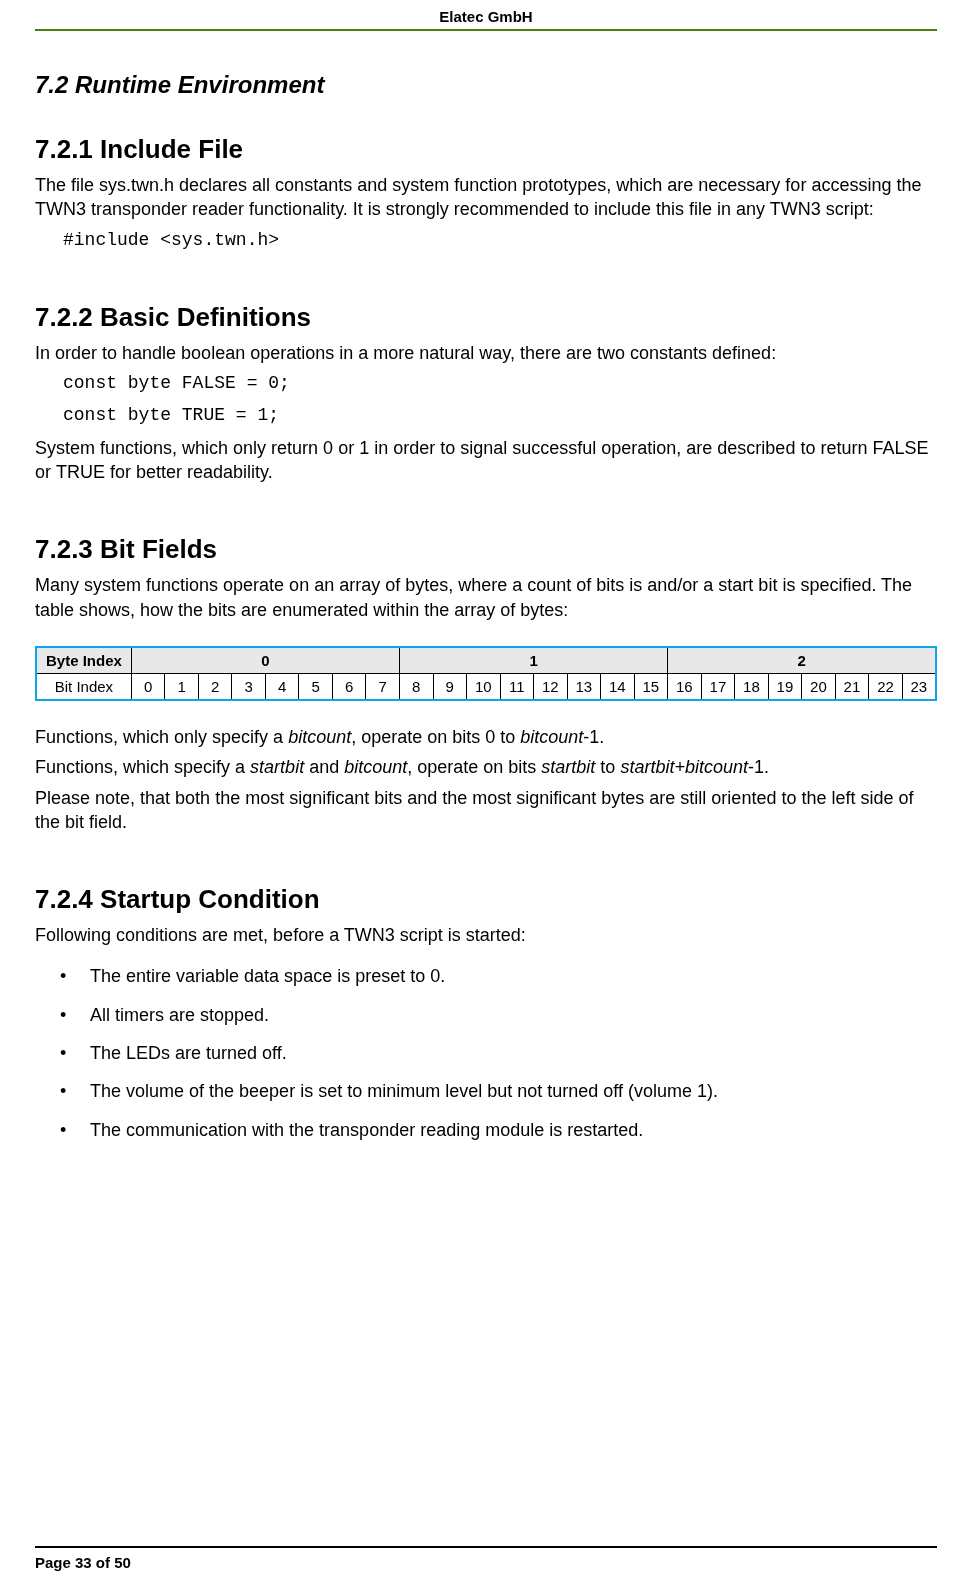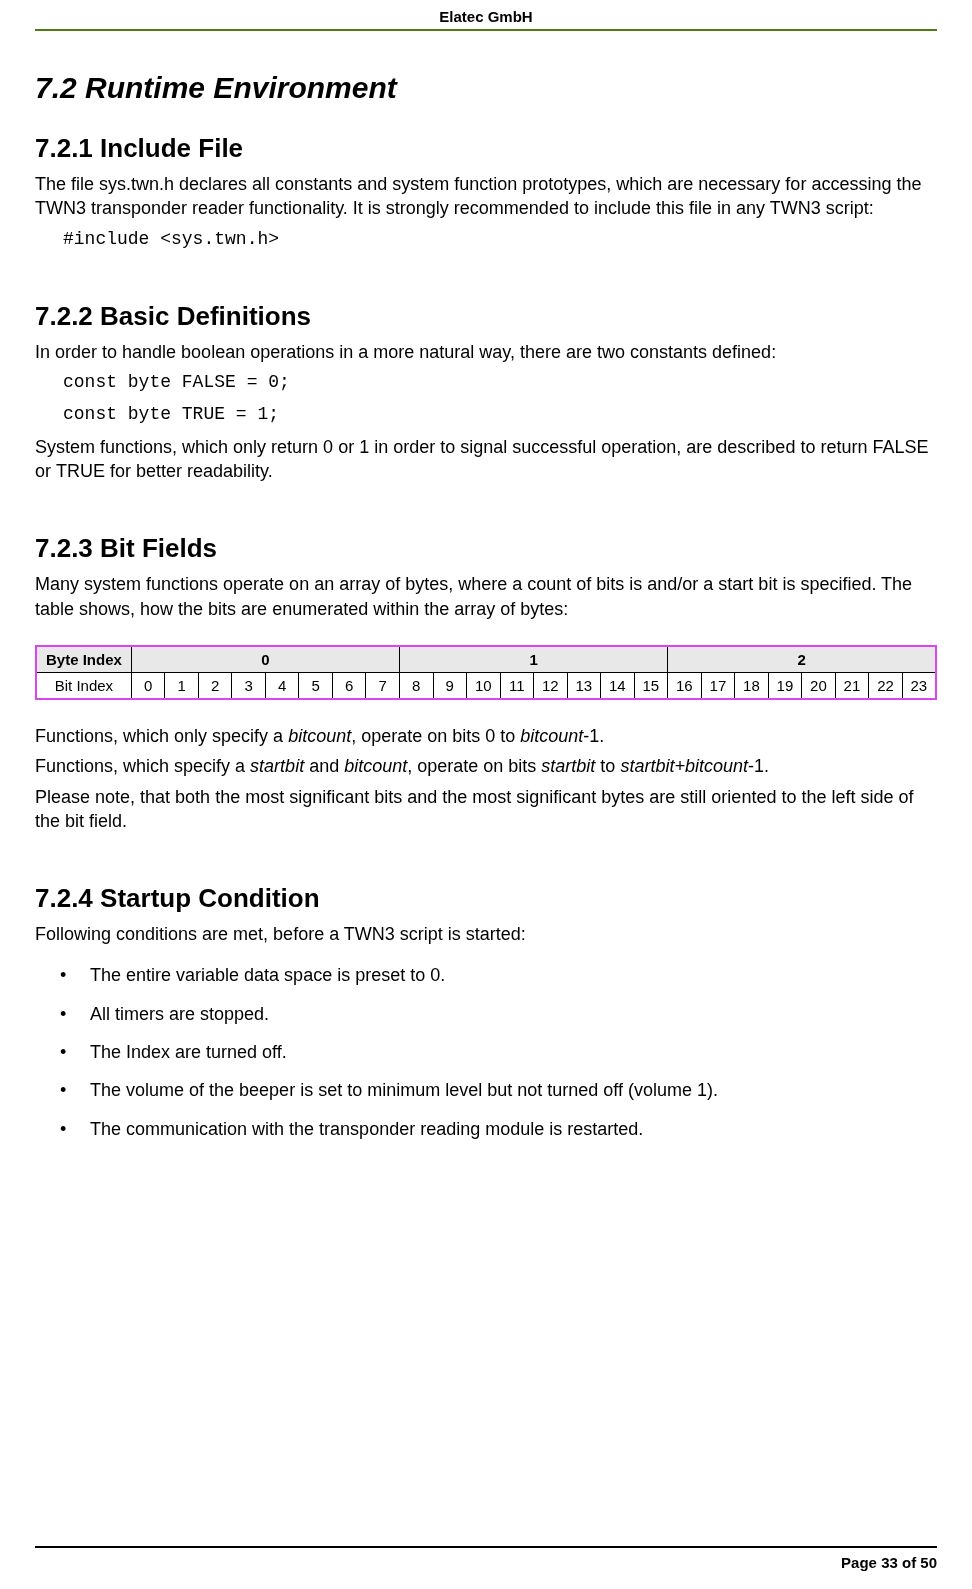--- a/index.html
+++ b/index.html
@@ -20,25 +20,25 @@
       font-weight: bold;
       font-size: 15px;
       padding: 8px 0 4px 0;
       border-bottom: 2px solid #4d7c0f;
       margin: 0 35px;
     }
     .content {
       padding: 0 35px;
     }
     h1.section-heading {
-      font-size: 30px;
+      font-size: 24px;
       font-style: italic;
       font-weight: bold;
       margin-top: 40px;
-      margin-bottom: 28px;
+      margin-bottom: 35px;
     }
     h2.subsection-heading {
       font-size: 26px;
       font-weight: bold;
       margin-top: 50px;
       margin-bottom: 8px;
     }
     h2.subsection-heading.first {
       margin-top: 0;
     }
@@ -60,21 +60,21 @@
     }
     .italic {
       font-style: italic;
       text-align: center;
     }
     table.bitfield {
       border-collapse: collapse;
       width: 100%;
       margin-top: 24px;
       margin-bottom: 24px;
-      border: 2px solid #d946ef;
+      border: 2px solid #0ea5e9;
     }
     table.bitfield th, table.bitfield td {
       border: 1px solid #000;
       text-align: center;
       font-size: 15px;
       padding: 4px 0;
     }
     table.bitfield tr.head-row td {
       background: #e8e8e8;
       font-weight: bold;
@@ -109,21 +109,20 @@
       position: absolute;
       left: 25px;
       font-size: 18px;
     }
     .footer {
       position: absolute;
       bottom: 18px;
       left: 35px;
       right: 35px;
       border-top: 2px solid #000;
-      text-align: right;
       padding-top: 6px;
       font-size: 15px;
       font-weight: bold;
     }
   </style>
 </head>
 <body>
 
 <div class="header">
   <span>Elatec GmbH</span>
@@ -194,21 +193,21 @@
   <p>
     <span>Functions, which specify a </span><span class="italic">startbit</span><span> and </span><span class="italic">bitcount</span><span>, operate on bits </span><span class="italic">startbit</span><span> to </span><span class="italic">startbit</span><span class="italic">+</span><span class="italic">bitcount</span><span>-1.</span>
   </p>
   <p>Please note, that both the most significant bits and the most significant bytes are still oriented to the left side of the bit field.</p>
 
   <h2 class="subsection-heading">7.2.4 Startup Condition</h2>
   <p>Following conditions are met, before a TWN3 script is started:</p>
   <ul class="conditions">
     <li>The entire variable data space is preset to 0.</li>
     <li>All timers are stopped.</li>
-    <li>The Index are turned off.</li>
+    <li>The LEDs are turned off.</li>
     <li>The volume of the beeper is set to minimum level but not turned off (volume 1).</li>
     <li>The communication with the transponder reading module is restarted.</li>
   </ul>
 
 </div>
 
 <div class="footer">
   <span>Page 33 of 50</span>
 </div>
 

